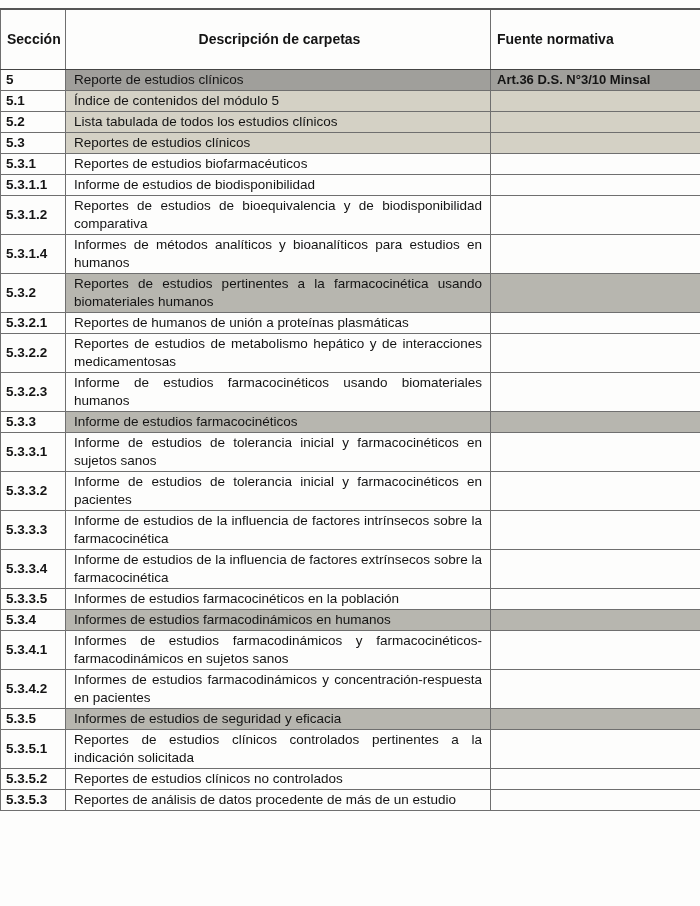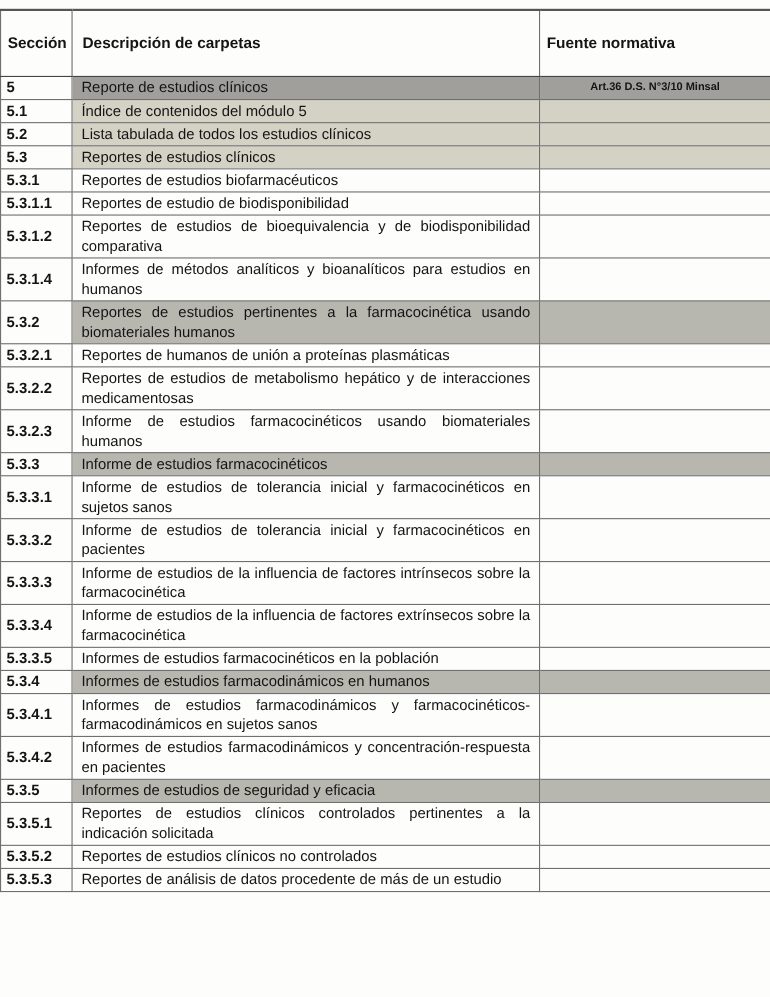--- a/index.html
+++ b/index.html
@@ -24,26 +24,26 @@
     border:1px solid var(--border);
     font-size:13.5px;line-height:18px;
     padding:1px 6px;vertical-align:middle;
     overflow:hidden;
   }
   thead th{
     height:60px;font-weight:bold;font-size:14px;
     background:#fdfdfc;border-top:2px solid #555;border-bottom:1px solid #444;
   }
   th.col-seccion{text-align:left;}
-  th.col-desc{text-align:left;padding-left:9px;}
+  th.col-desc{text-align:center;padding-left:9px;}
   th.col-fuente{text-align:left;}
   tbody td{height:20px;}
   td.col-seccion{font-weight:bold;white-space:nowrap;padding-left:5px;}
   td.col-desc{text-align:justify;padding:1px 8px;}
-  td.col-fuente{text-align:center;font-weight:bold;font-size:10px;}
+  td.col-fuente{font-weight:bold;font-size:13px;}
   tr.shade-dark td.col-desc,
   tr.shade-dark td.col-fuente{background:var(--row-dark);}
   tr.shade-medium td.col-desc,
   tr.shade-medium td.col-fuente{background:var(--row-medium);}
   tr.shade-light td.col-desc,
   tr.shade-light td.col-fuente{background:var(--row-light);}
 </style>
 </head>
 <body>
 
@@ -82,21 +82,21 @@
           <td class="col-desc">Reportes de estudios clínicos</td>
           <td class="col-fuente"></td>
         </tr>
         <tr>
           <td class="col-seccion">5.3.1</td>
           <td class="col-desc">Reportes de estudios biofarmacéuticos</td>
           <td class="col-fuente"></td>
         </tr>
         <tr>
           <td class="col-seccion">5.3.1.1</td>
-          <td class="col-desc">Reportes de estudio de biodisponibilidad</td>
+          <td class="col-desc">Informe de estudios de biodisponibilidad</td>
           <td class="col-fuente"></td>
         </tr>
         <tr>
           <td class="col-seccion">5.3.1.2</td>
           <td class="col-desc">Reportes de estudios de bioequivalencia y de biodisponibilidad comparativa</td>
           <td class="col-fuente"></td>
         </tr>
         <tr>
           <td class="col-seccion">5.3.1.4</td>
           <td class="col-desc">Informes de métodos analíticos y bioanalíticos para estudios en humanos</td>

